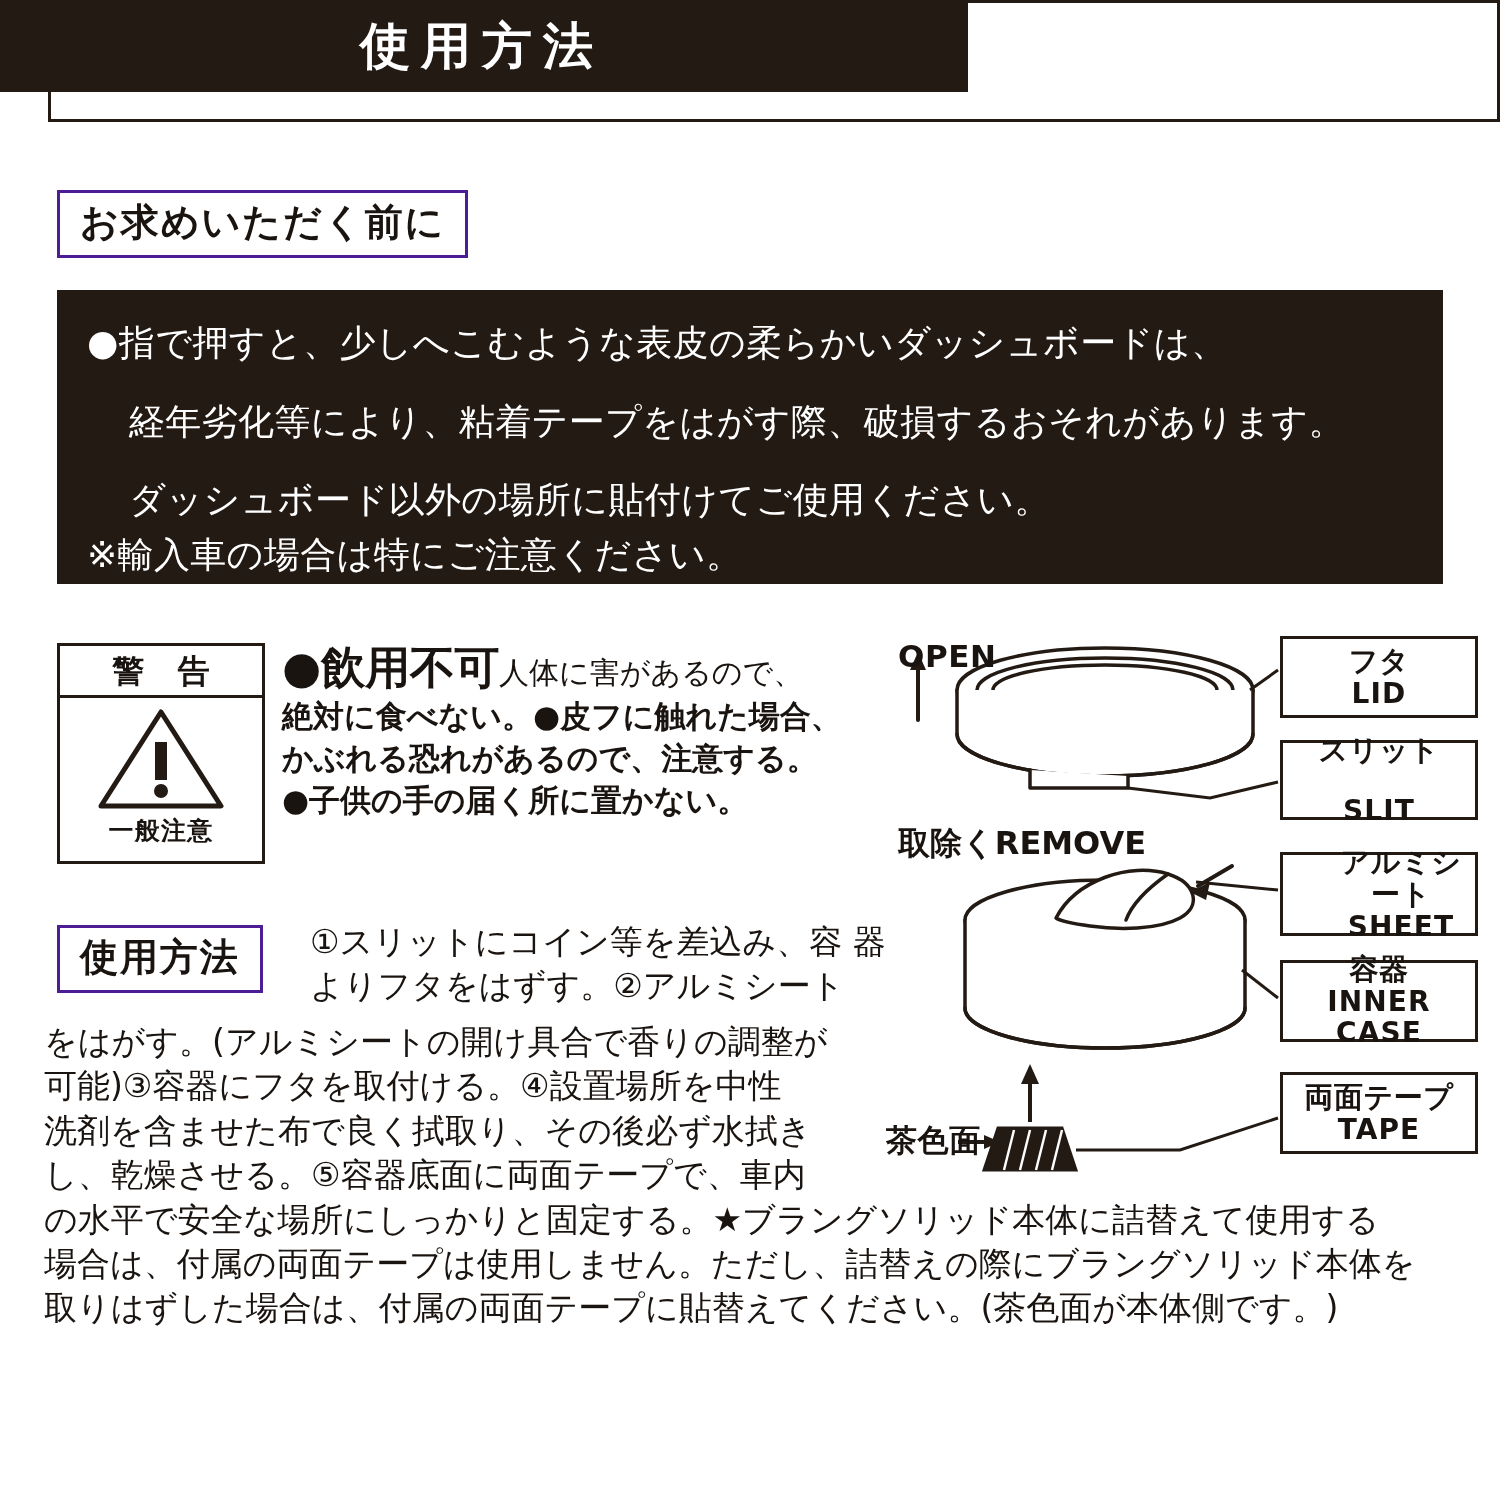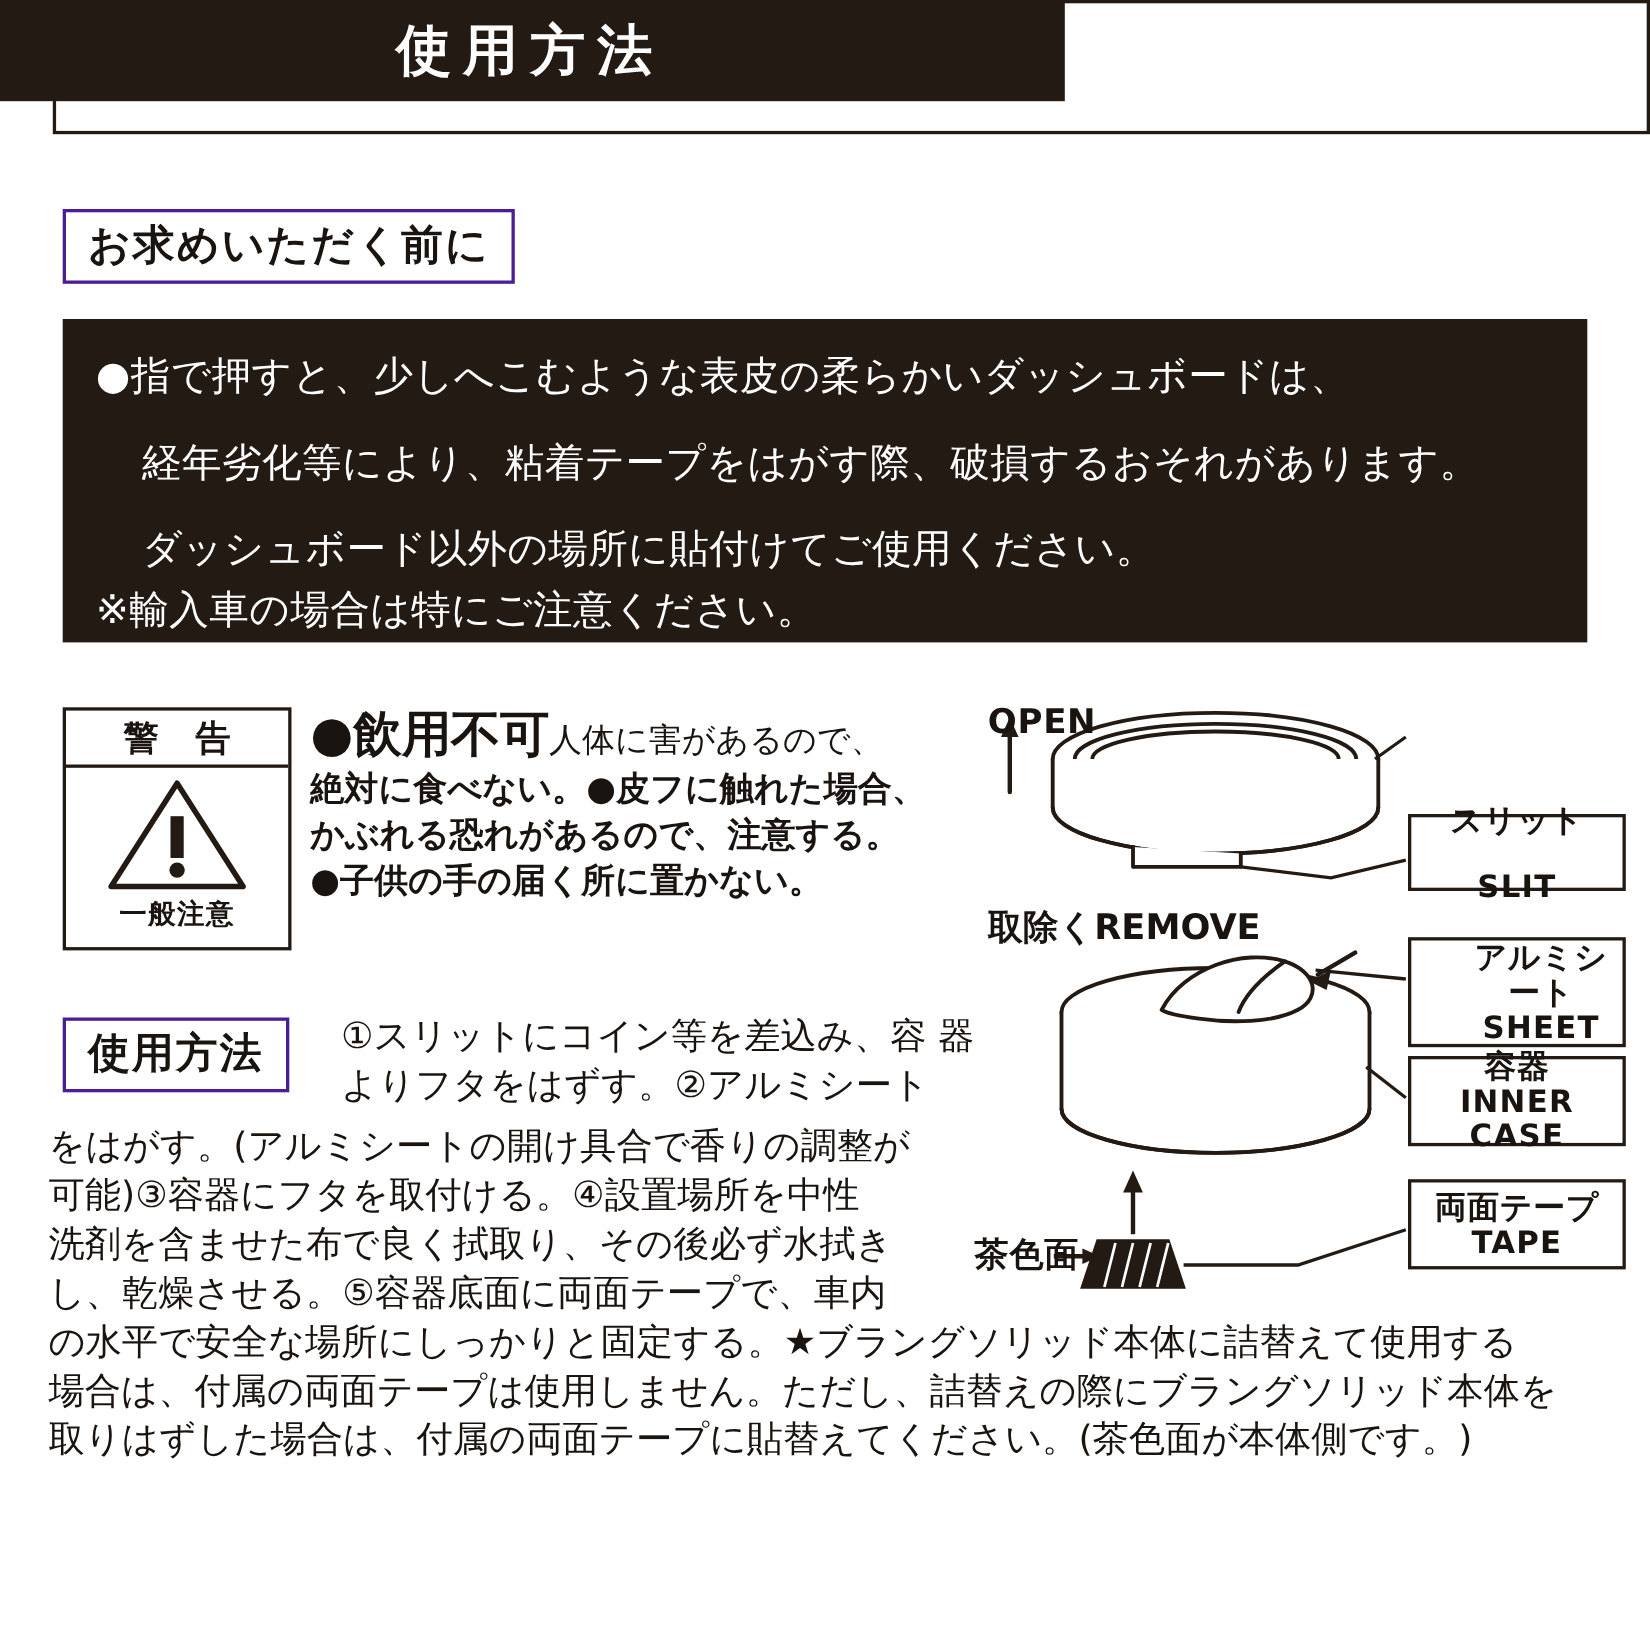--- a/index.html
+++ b/index.html
@@ -260,27 +260,31 @@
 
       <g stroke="#231a14" stroke-width="3" fill="none">
         <path d="M370 60 L398 40"></path>
         <path d="M248 158 L330 168 L398 152"></path>
         <path d="M316 252 L398 260"></path>
         <path d="M362 340 L398 368"></path>
         <path d="M196 520 L300 520 L398 488"></path>
       </g>
     </svg>
 
-
-    <div class="dg-label" style="left:400px;top:110px;width:198px;height:70px;gap:29px;">
+    <div class="dg-label" style="left:400px;top:6px;width:198px;height:82px;">
+      <span>フタ</span>
+      <span class="en">LID</span>
+    </div>
+
+    <div class="dg-label" style="left:400px;top:110px;width:198px;height:80px;gap:29px;">
       <span>スリット</span>
       <span class="en">SLIT</span>
     </div>
 
-    <div class="dg-label" style="left:400px;top:222px;width:198px;height:100px;padding-left:44px;">
+    <div class="dg-label" style="left:400px;top:222px;width:198px;height:84px;padding-left:44px;">
       <span>アルミシート</span>
       <span class="en">SHEET</span>
     </div>
 
     <div class="dg-label" style="left:400px;top:330px;width:198px;height:82px;">
       <span>容器</span>
       <span class="en">INNER CASE</span>
     </div>
 
     <div class="dg-label" style="left:400px;top:442px;width:198px;height:82px;">

